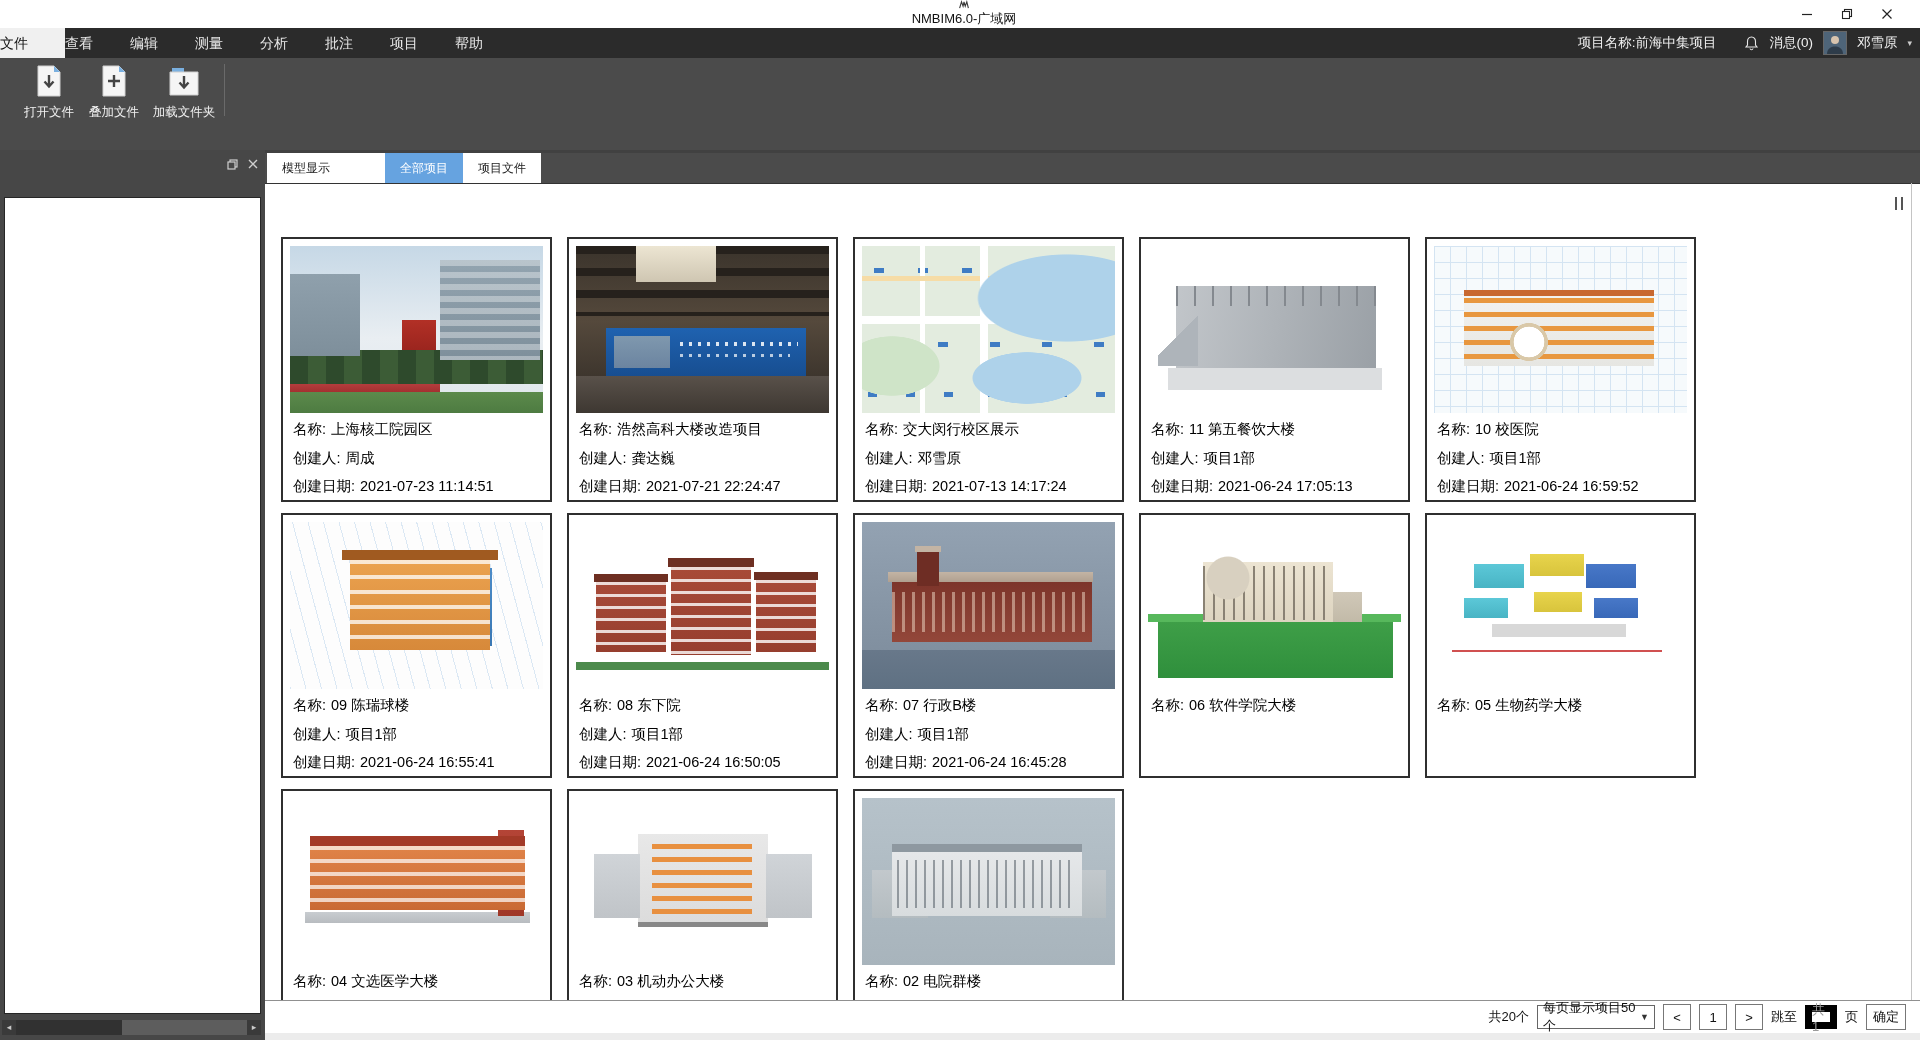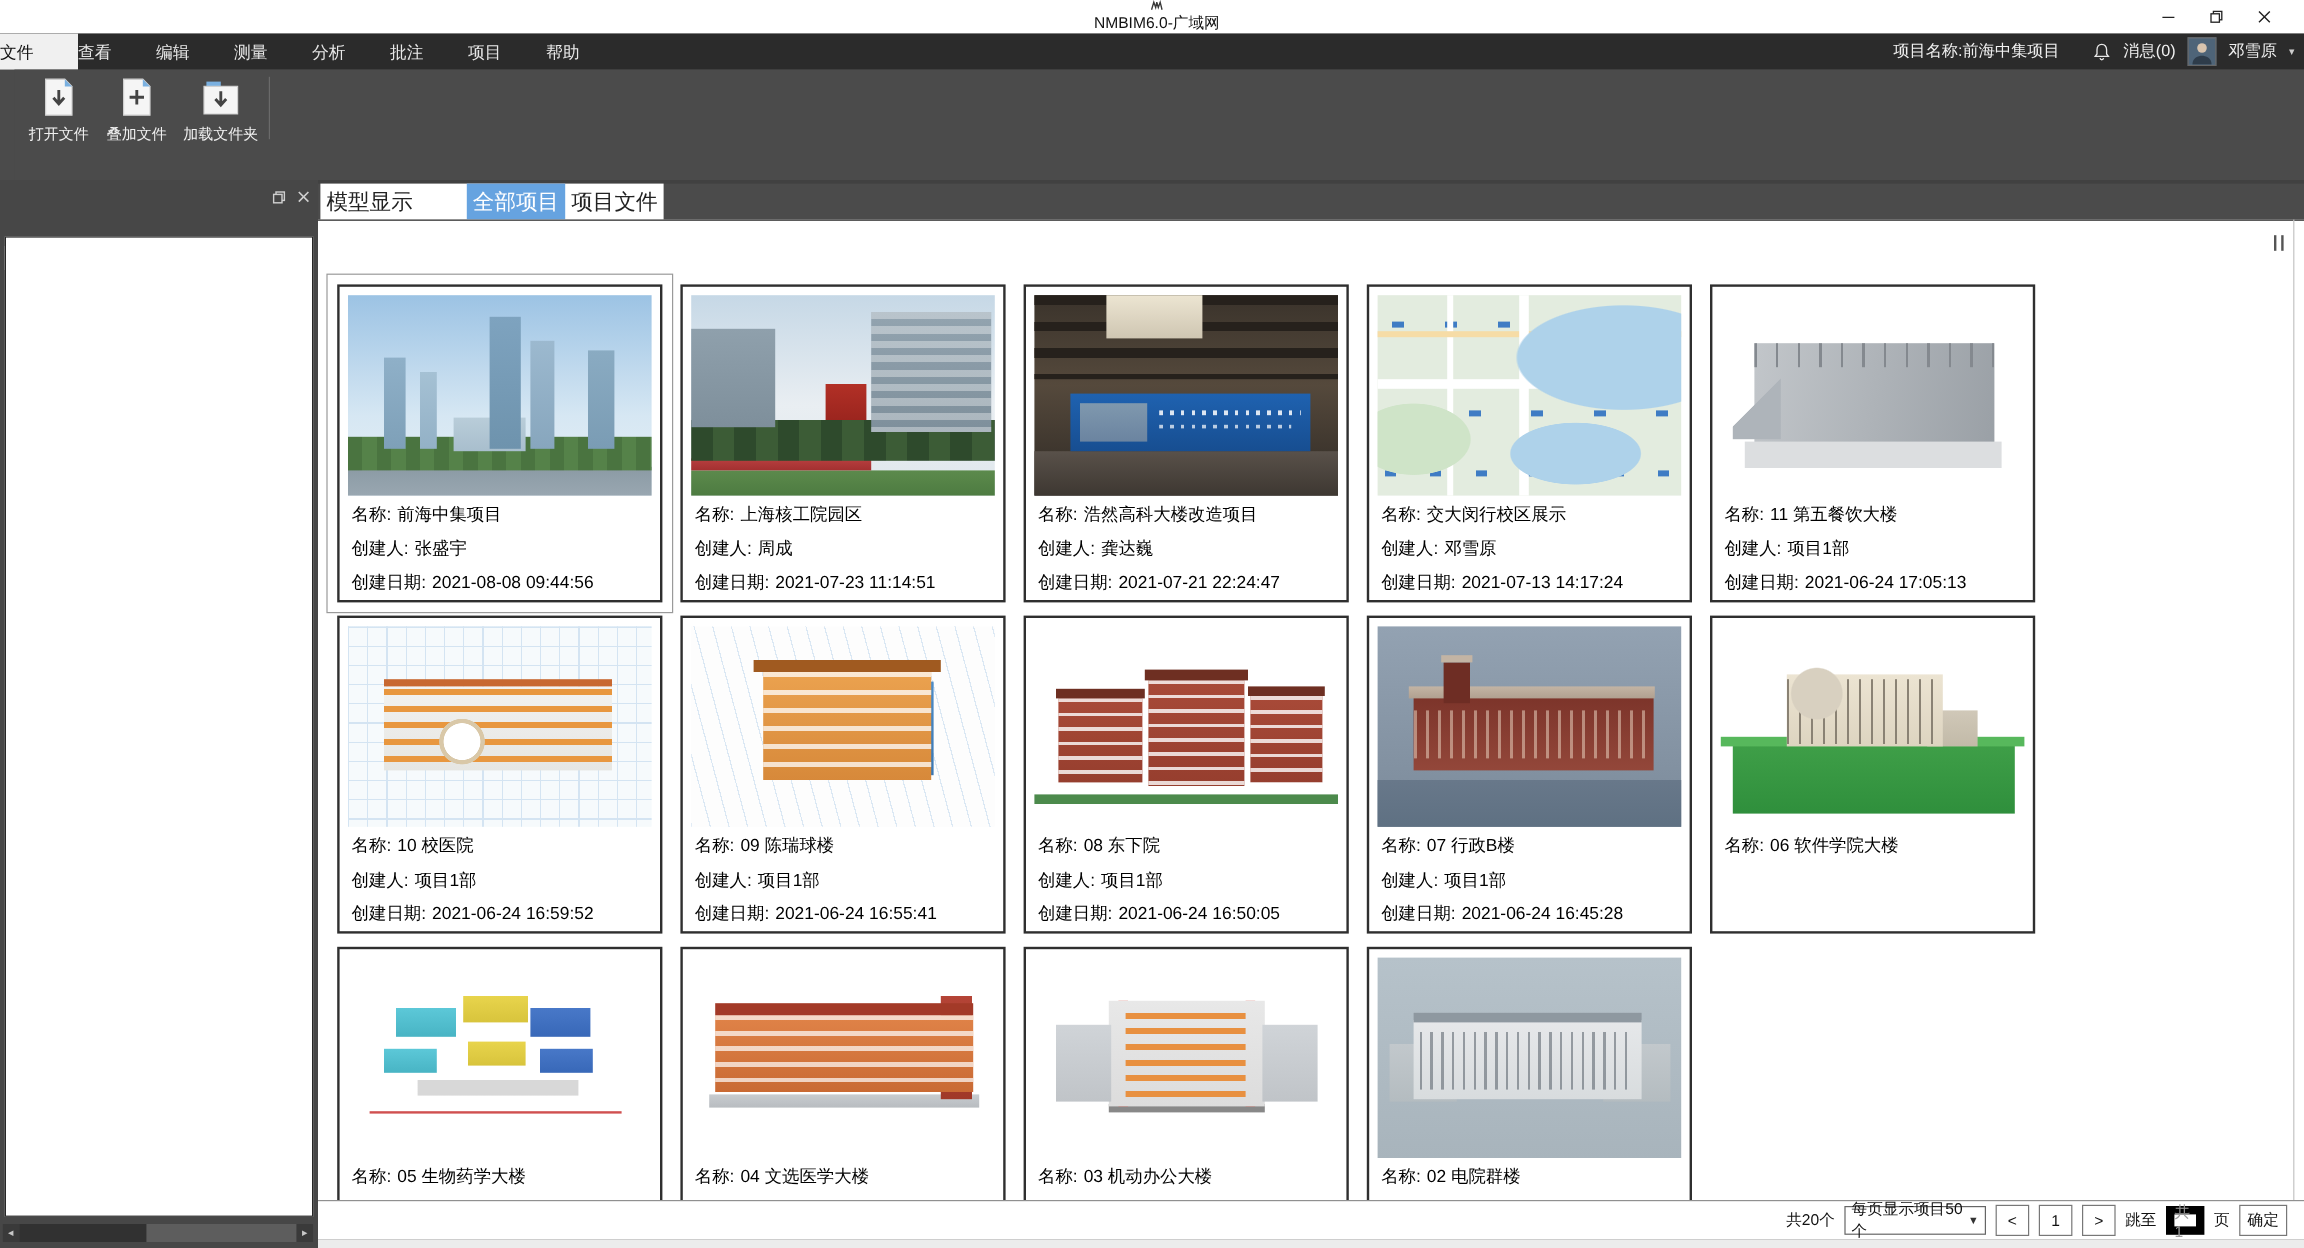--- a/index.html
+++ b/index.html
@@ -49,21 +49,21 @@
   .panel-content{position:absolute;left:4px;top:47px;width:255px;height:815px;background:#fff;
                  border:1px solid #262626;}
   .panel-hscroll{position:absolute;left:2px;top:870px;width:259px;height:15px;background:#5d5d5d;}
   .hs-arrow{position:absolute;top:0;width:14px;height:15px;background:#3a3a3a;color:#c8c8c8;
             font-size:9px;line-height:15px;text-align:center;cursor:pointer;}
   .hs-left{left:0;} .hs-right{right:0;}
   .hs-thumb{position:absolute;left:14px;top:0;width:106px;height:15px;background:#313131;cursor:pointer;}
 
   
   .main-tabstrip{position:absolute;left:267px;top:153px;height:30px;background:#fff;display:flex;}
-  .main-tab{height:30px;line-height:30px;padding:0 5px;font-size:18px;color:#222;cursor:pointer;}
+  .main-tab{height:30px;line-height:30px;padding:0 15px;font-size:12px;color:#222;cursor:pointer;}
   .main-tab.active{background:#66a3e0;color:#fff;margin-left:40px;}
 
   
   .content-viewport{position:absolute;left:265px;top:183px;width:1655px;height:817px;background:#fff;
                     border-top:1px solid #333;overflow:hidden;}
   .cards-grid{position:absolute;left:16px;top:53px;display:grid;
               grid-template-columns:repeat(5,271px);grid-auto-rows:265px;
               column-gap:15px;row-gap:11px;}
   .card{border:2px solid #2f2f2f;background:#fff;position:relative;cursor:pointer;box-sizing:border-box;}
   .card.selected{outline:1px solid #9a9a9a;outline-offset:8px;}
@@ -342,26 +342,20 @@
 <div class="main-tabstrip">
 
 <div class="main-tab">模型显示</div>
     <div class="main-tab active">全部项目</div>
     <div class="main-tab">项目文件</div>
   </div>
 
 <div class="content-viewport">
   <div class="cards-grid">
 
-  <div class="card selected">
-        <div class="thumb t1"></div>
-        <div class="card-text"><span class="lbl">名称:</span><span>前海中集项目</span></div>
-        <div class="card-text"><span class="lbl">创建人:</span><span>张盛宇</span></div>
-        <div class="card-text"><span class="lbl">创建日期:</span><span>2021-08-08 09:44:56</span></div>
-      </div>
       <div class="card">
         <div class="thumb t2"></div>
         <div class="card-text"><span class="lbl">名称:</span><span>上海核工院园区</span></div>
         <div class="card-text"><span class="lbl">创建人:</span><span>周成</span></div>
         <div class="card-text"><span class="lbl">创建日期:</span><span>2021-07-23 11:14:51</span></div>
       </div>
       <div class="card">
         <div class="thumb t3"></div>
         <div class="card-text"><span class="lbl">名称:</span><span>浩然高科大楼改造项目</span></div>
         <div class="card-text"><span class="lbl">创建人:</span><span>龚达巍</span></div>

